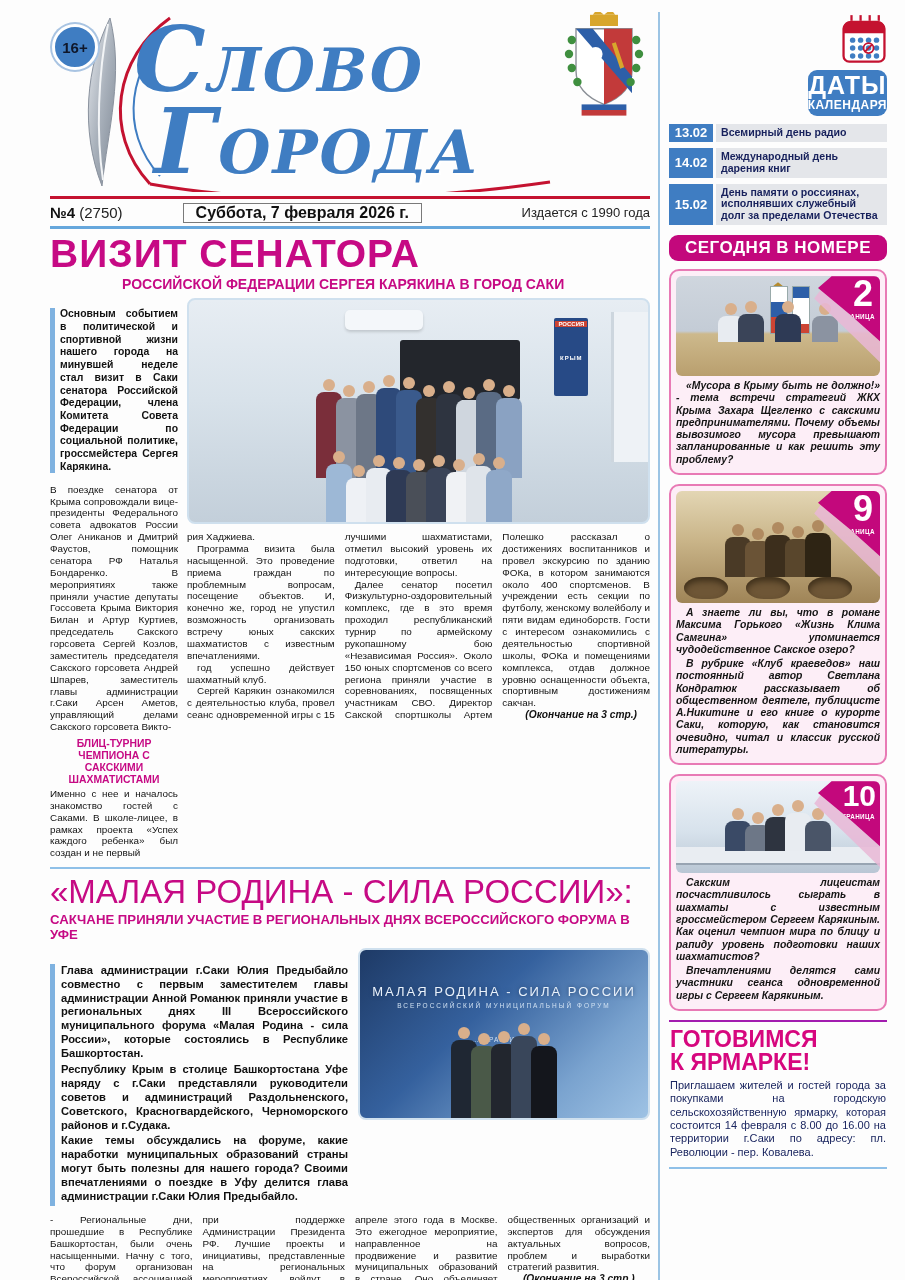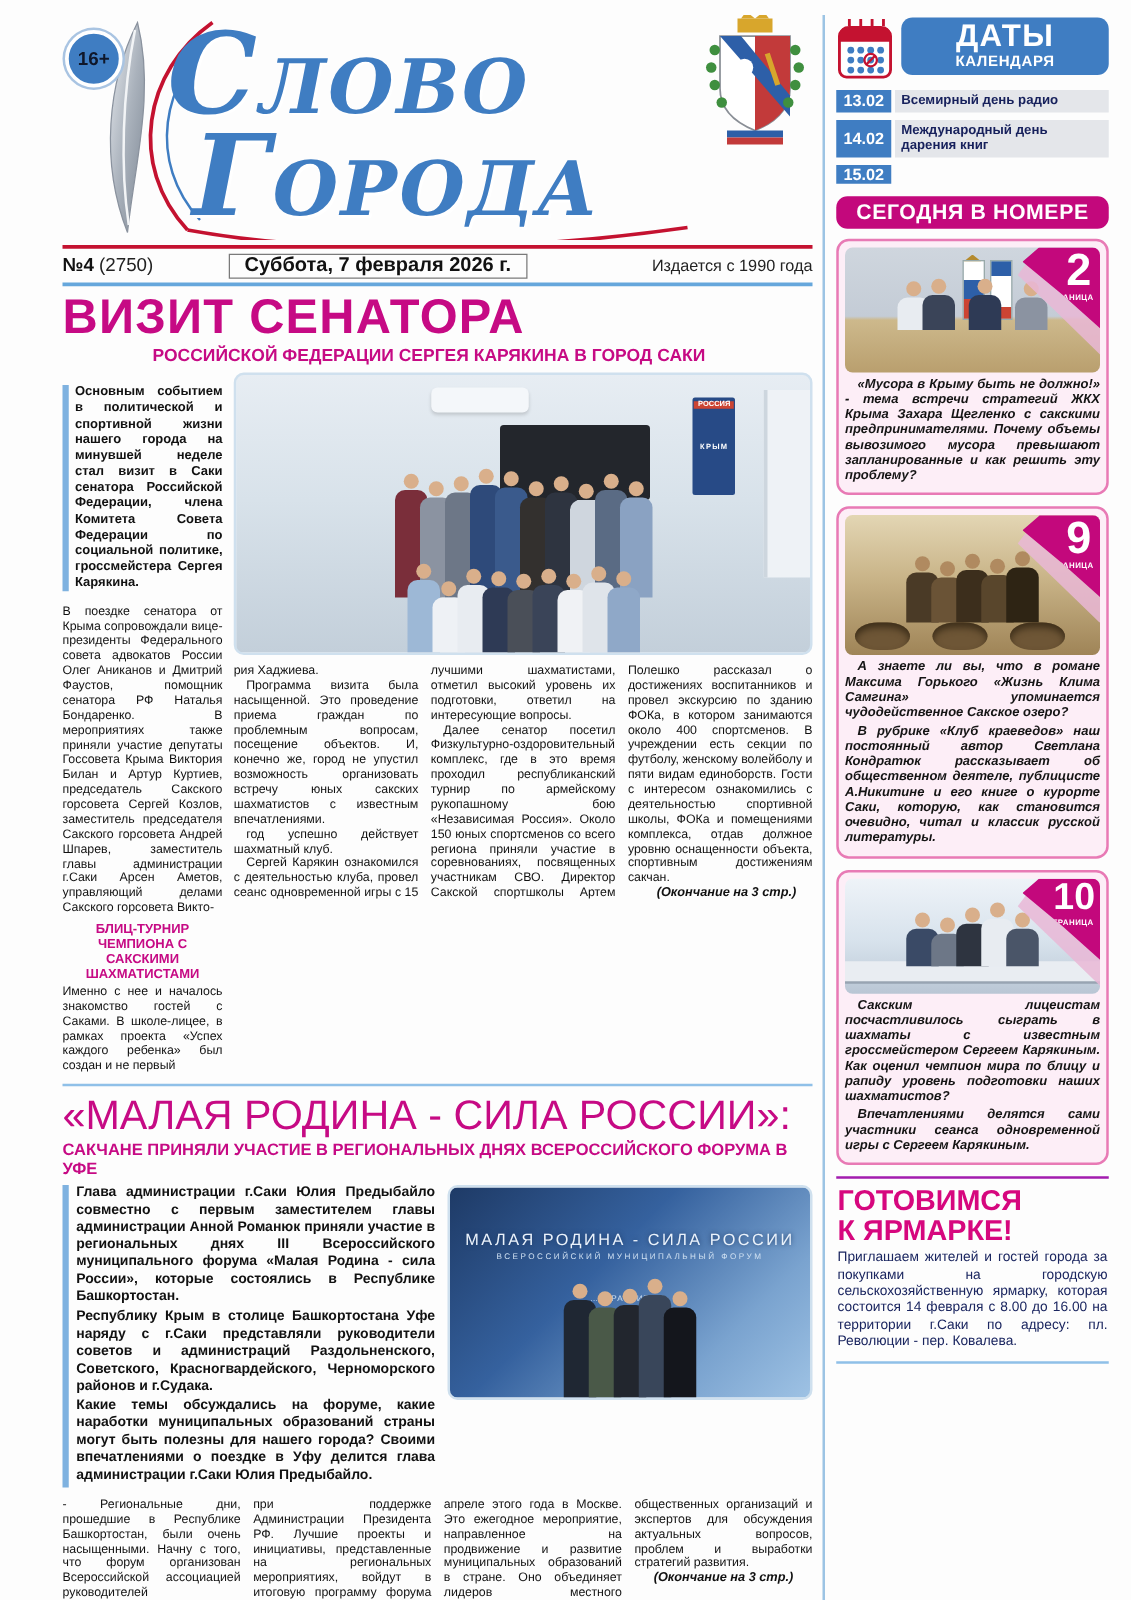--- a/index.html
+++ b/index.html
@@ -43,28 +43,28 @@
   .photo-frame{border:2px solid #cfe0ee;border-radius:8px;overflow:hidden;position:relative;background:#dde6ef;}
   .photo1{height:222px;margin-bottom:7px;}
   .cols3{column-count:3;column-gap:10px;font-size:9.9px;line-height:1.2;text-align:justify;}
   .cols3 p{margin:0;}
   .cols3 p:not(:first-child){text-indent:10px;}
   .cont{font-weight:bold;font-style:italic;text-align:center;font-size:10.2px;margin-top:2px;}
   .hdiv{height:2px;background:#8fc0e8;margin:8px 0 6px;}
   .h2t{color:#c60a84;font-size:33px;font-weight:normal;margin:0;line-height:1.05;}
   .sub2{color:#c60a84;font-weight:bold;font-size:13.2px;margin:2px 0 6px;}
   .art2-top{display:flex;gap:10px;}
-  .art2-lead{flex:1;border-left:5px solid #7fb2e0;padding-left:6px;}
+  .art2-lead{flex:1;border-left:5px solid #7fb2e0;padding-left:6px;margin-top:16px;}
   .art2-lead p{font-weight:bold;font-size:11.2px;line-height:1.24;margin:0 0 2px;text-align:justify;}
   .photo2{flex:0 0 288px;height:168px;}
   .cols4{column-count:4;column-gap:10px;font-size:9.9px;line-height:1.2;text-align:justify;margin-top:8px;}
   .cols4 p{margin:0;}
 
   
-  .cal-head{display:flex;gap:6px;align-items:flex-start;}
+  .cal-head{display:flex;gap:6px;align-items:flex-end;flex-direction:column;}
   .cal-title{flex:1;background:#3f7dc2;border-radius:9px;color:#fff;text-align:center;padding:3px 0 4px;}
   .cal-t1{font-size:25px;font-weight:bold;line-height:1;letter-spacing:1px;}
   .cal-t2{font-size:12px;font-weight:bold;letter-spacing:.5px;}
   .cal-items{margin-top:8px;display:flex;flex-direction:column;gap:6px;}
   .cal-item{display:flex;align-items:stretch;}
   .cal-date{flex:0 0 44px;background:#3f7dc2;color:#fff;font-weight:bold;font-size:13px;
     display:flex;align-items:center;justify-content:center;margin-right:3px;}
   .cal-text{flex:1;background:#e4e6ea;color:#17215c;font-weight:bold;font-size:10.6px;
     line-height:1.12;padding:3px 5px;display:flex;align-items:center;}
   .today-head{background:#c3087c;color:#fff;font-weight:bold;font-size:17px;text-align:center;
@@ -370,20 +370,21 @@
         <div class="cal-item">
           <div class="cal-date">13.02</div>
           <div class="cal-text">Всемирный день радио</div>
         </div>
         <div class="cal-item">
           <div class="cal-date">14.02</div>
           <div class="cal-text">Международный день дарения книг</div>
         </div>
         <div class="cal-item">
           <div class="cal-date">15.02</div>
+          <div class="cal-text">День памяти о россиянах, исполнявших служебный долг за пределами Отечества</div>
         </div>
       </div>
 
       <div class="today-head">СЕГОДНЯ В НОМЕРЕ</div>
 
       <div class="teaser">
         <div class="t-photo ph-meet">
           <div class="emblem"></div>
           <div class="flag ru"></div>
           <div class="flag cr"></div>

